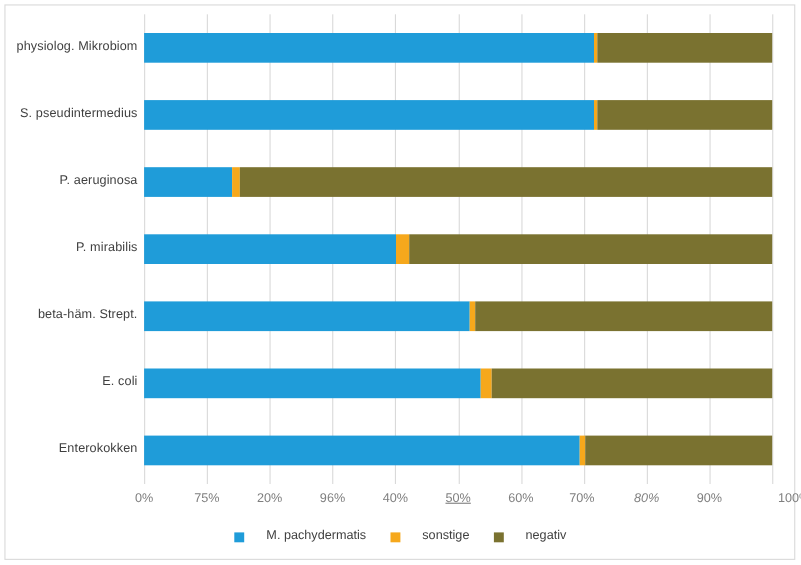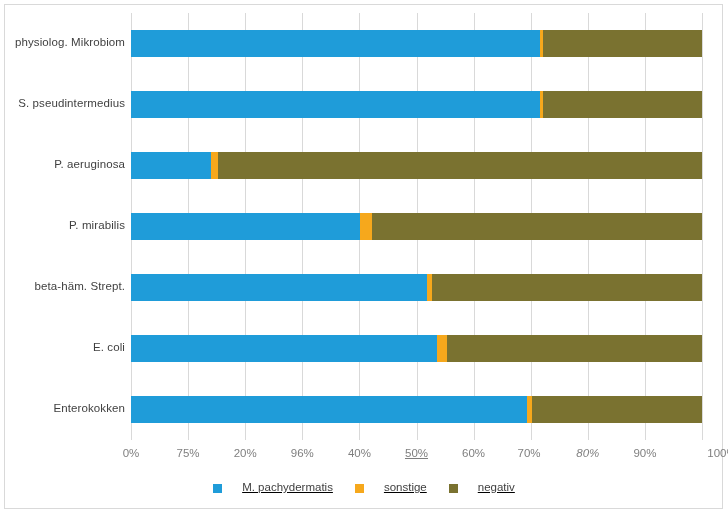--- a/index.html
+++ b/index.html
@@ -92,21 +92,20 @@
     width: 728px;
     display: flex;
     justify-content: center;
     align-items: center;
     gap: 22px;
   }
   .legend-item {
     display: flex;
     align-items: flex-end;
     gap: 20px;
-    text-decoration: underline;
   }
   .legend-swatch {
     width: 9px;
     height: 9px;
     display: inline-block;
   }
   .legend-text {
     font-size: 11.5px;
     color: #3f3f3f;
     white-space: nowrap;

